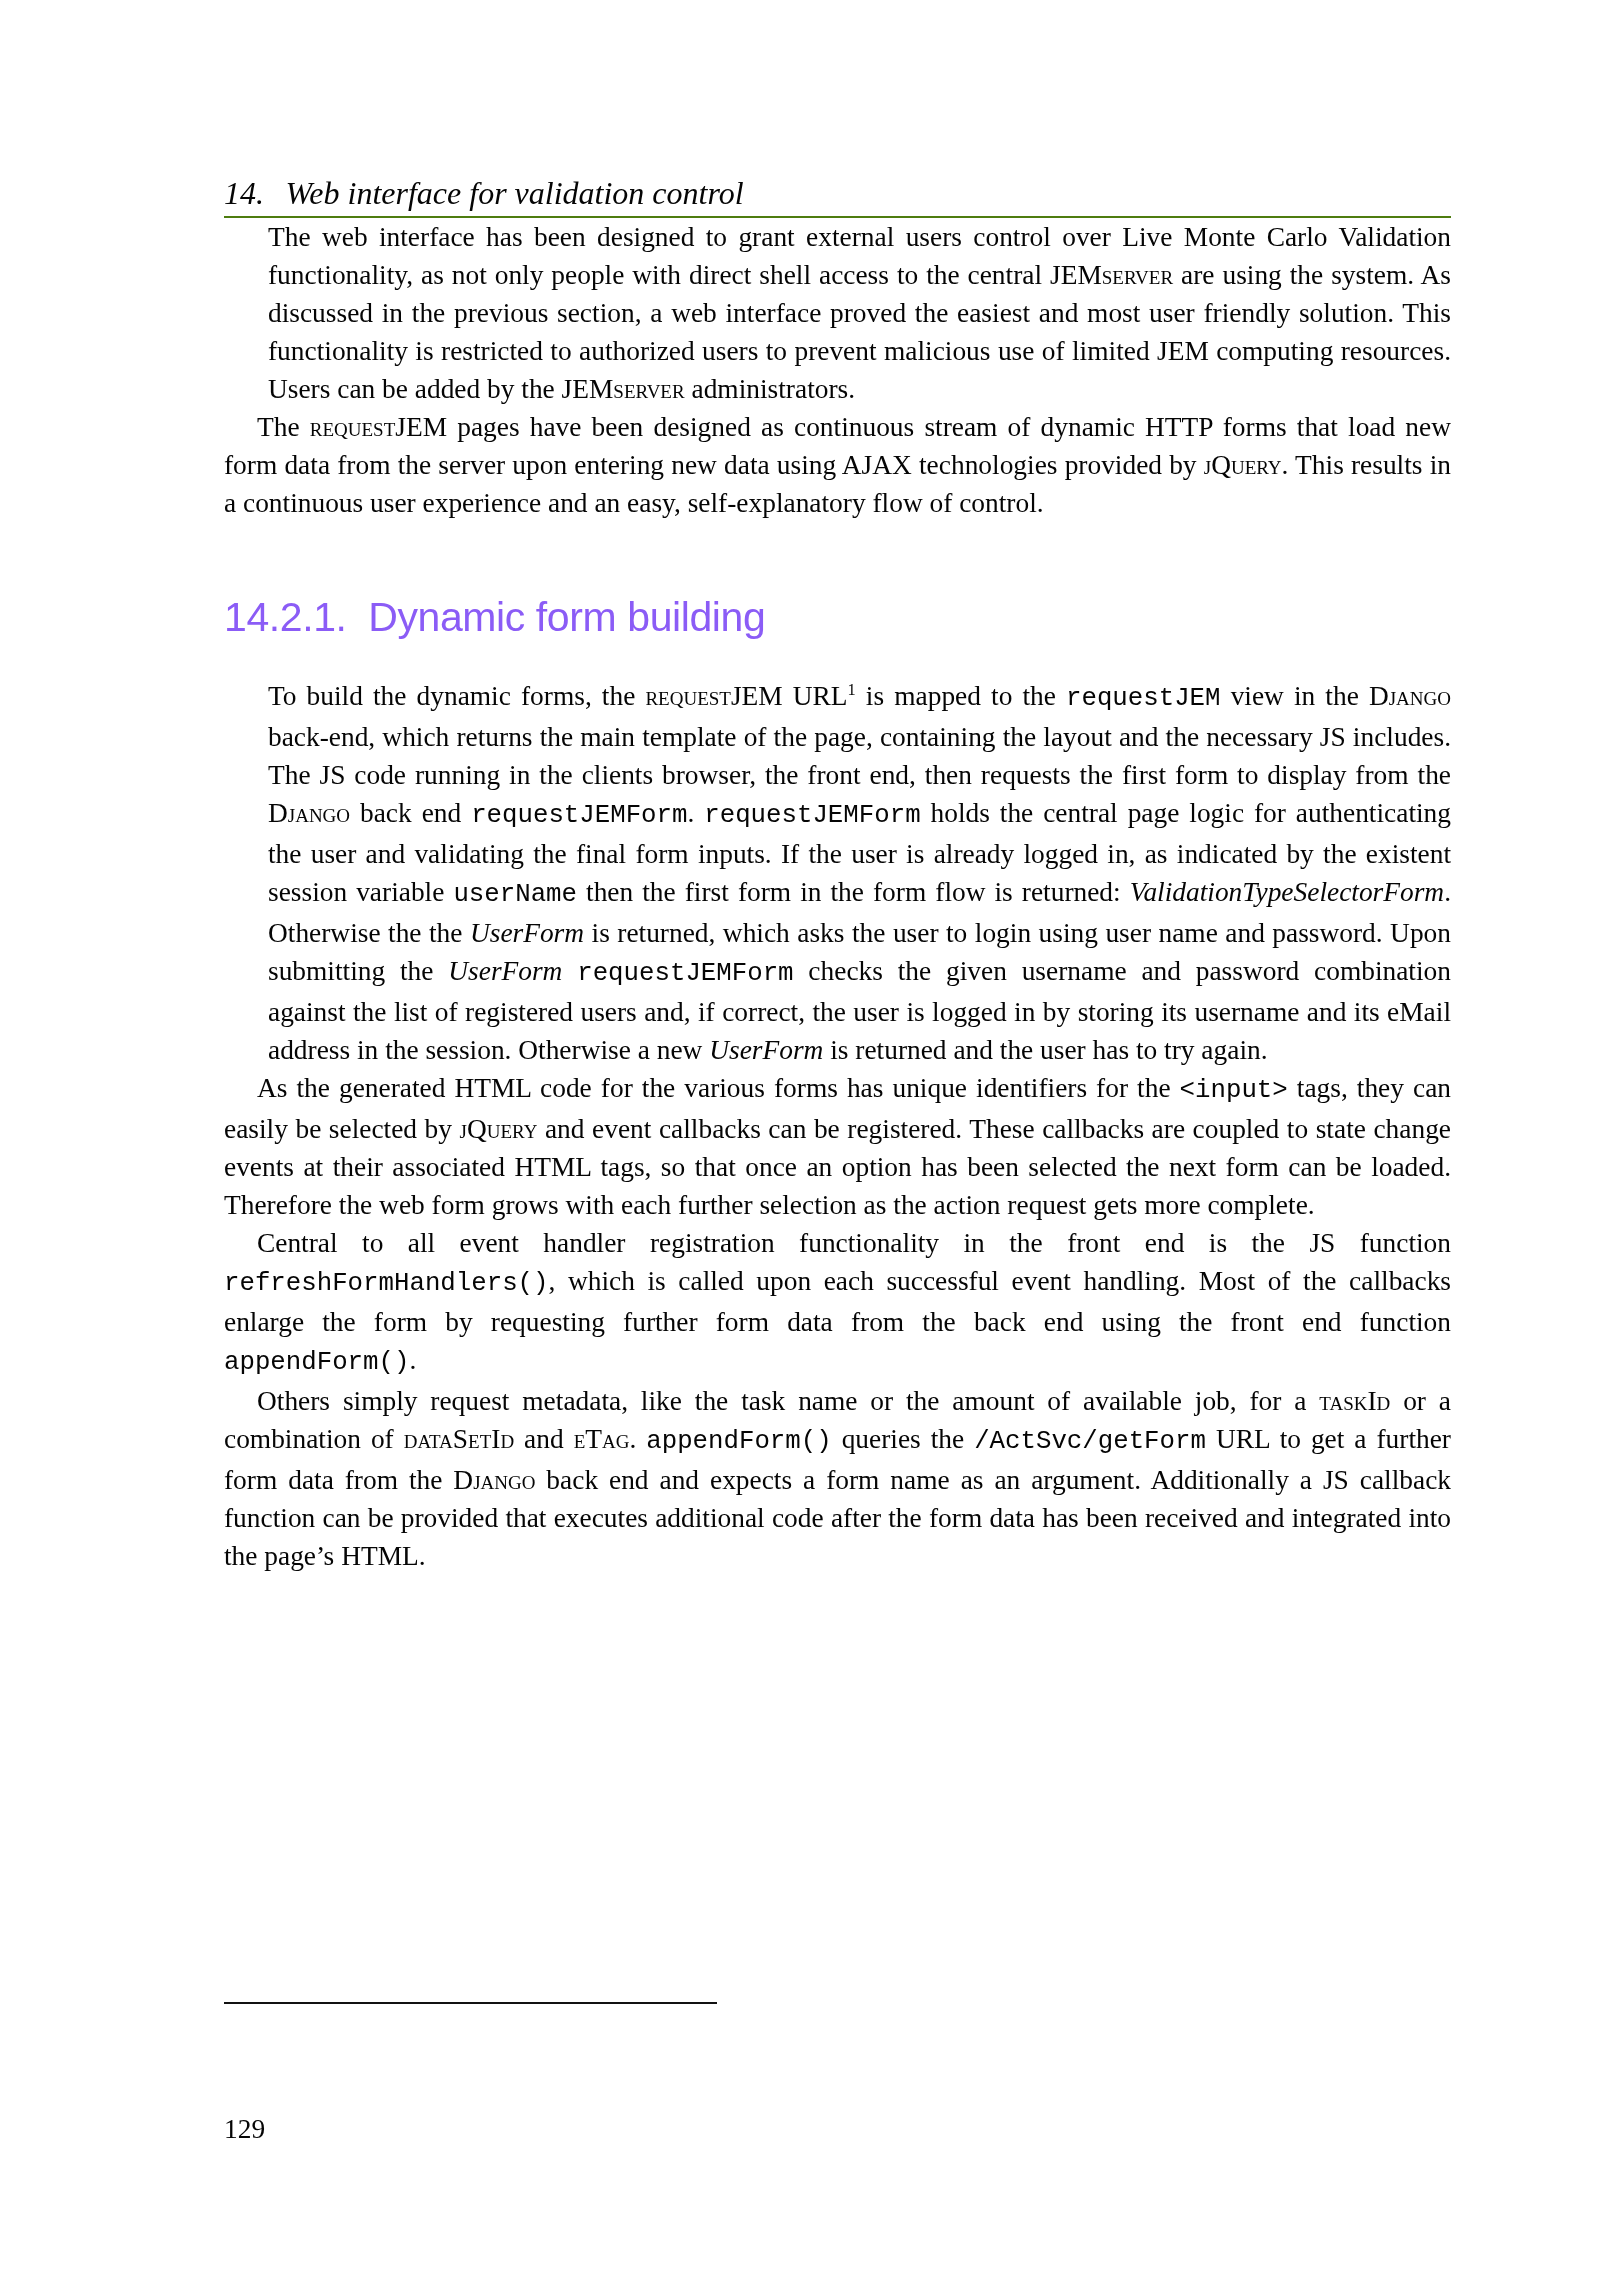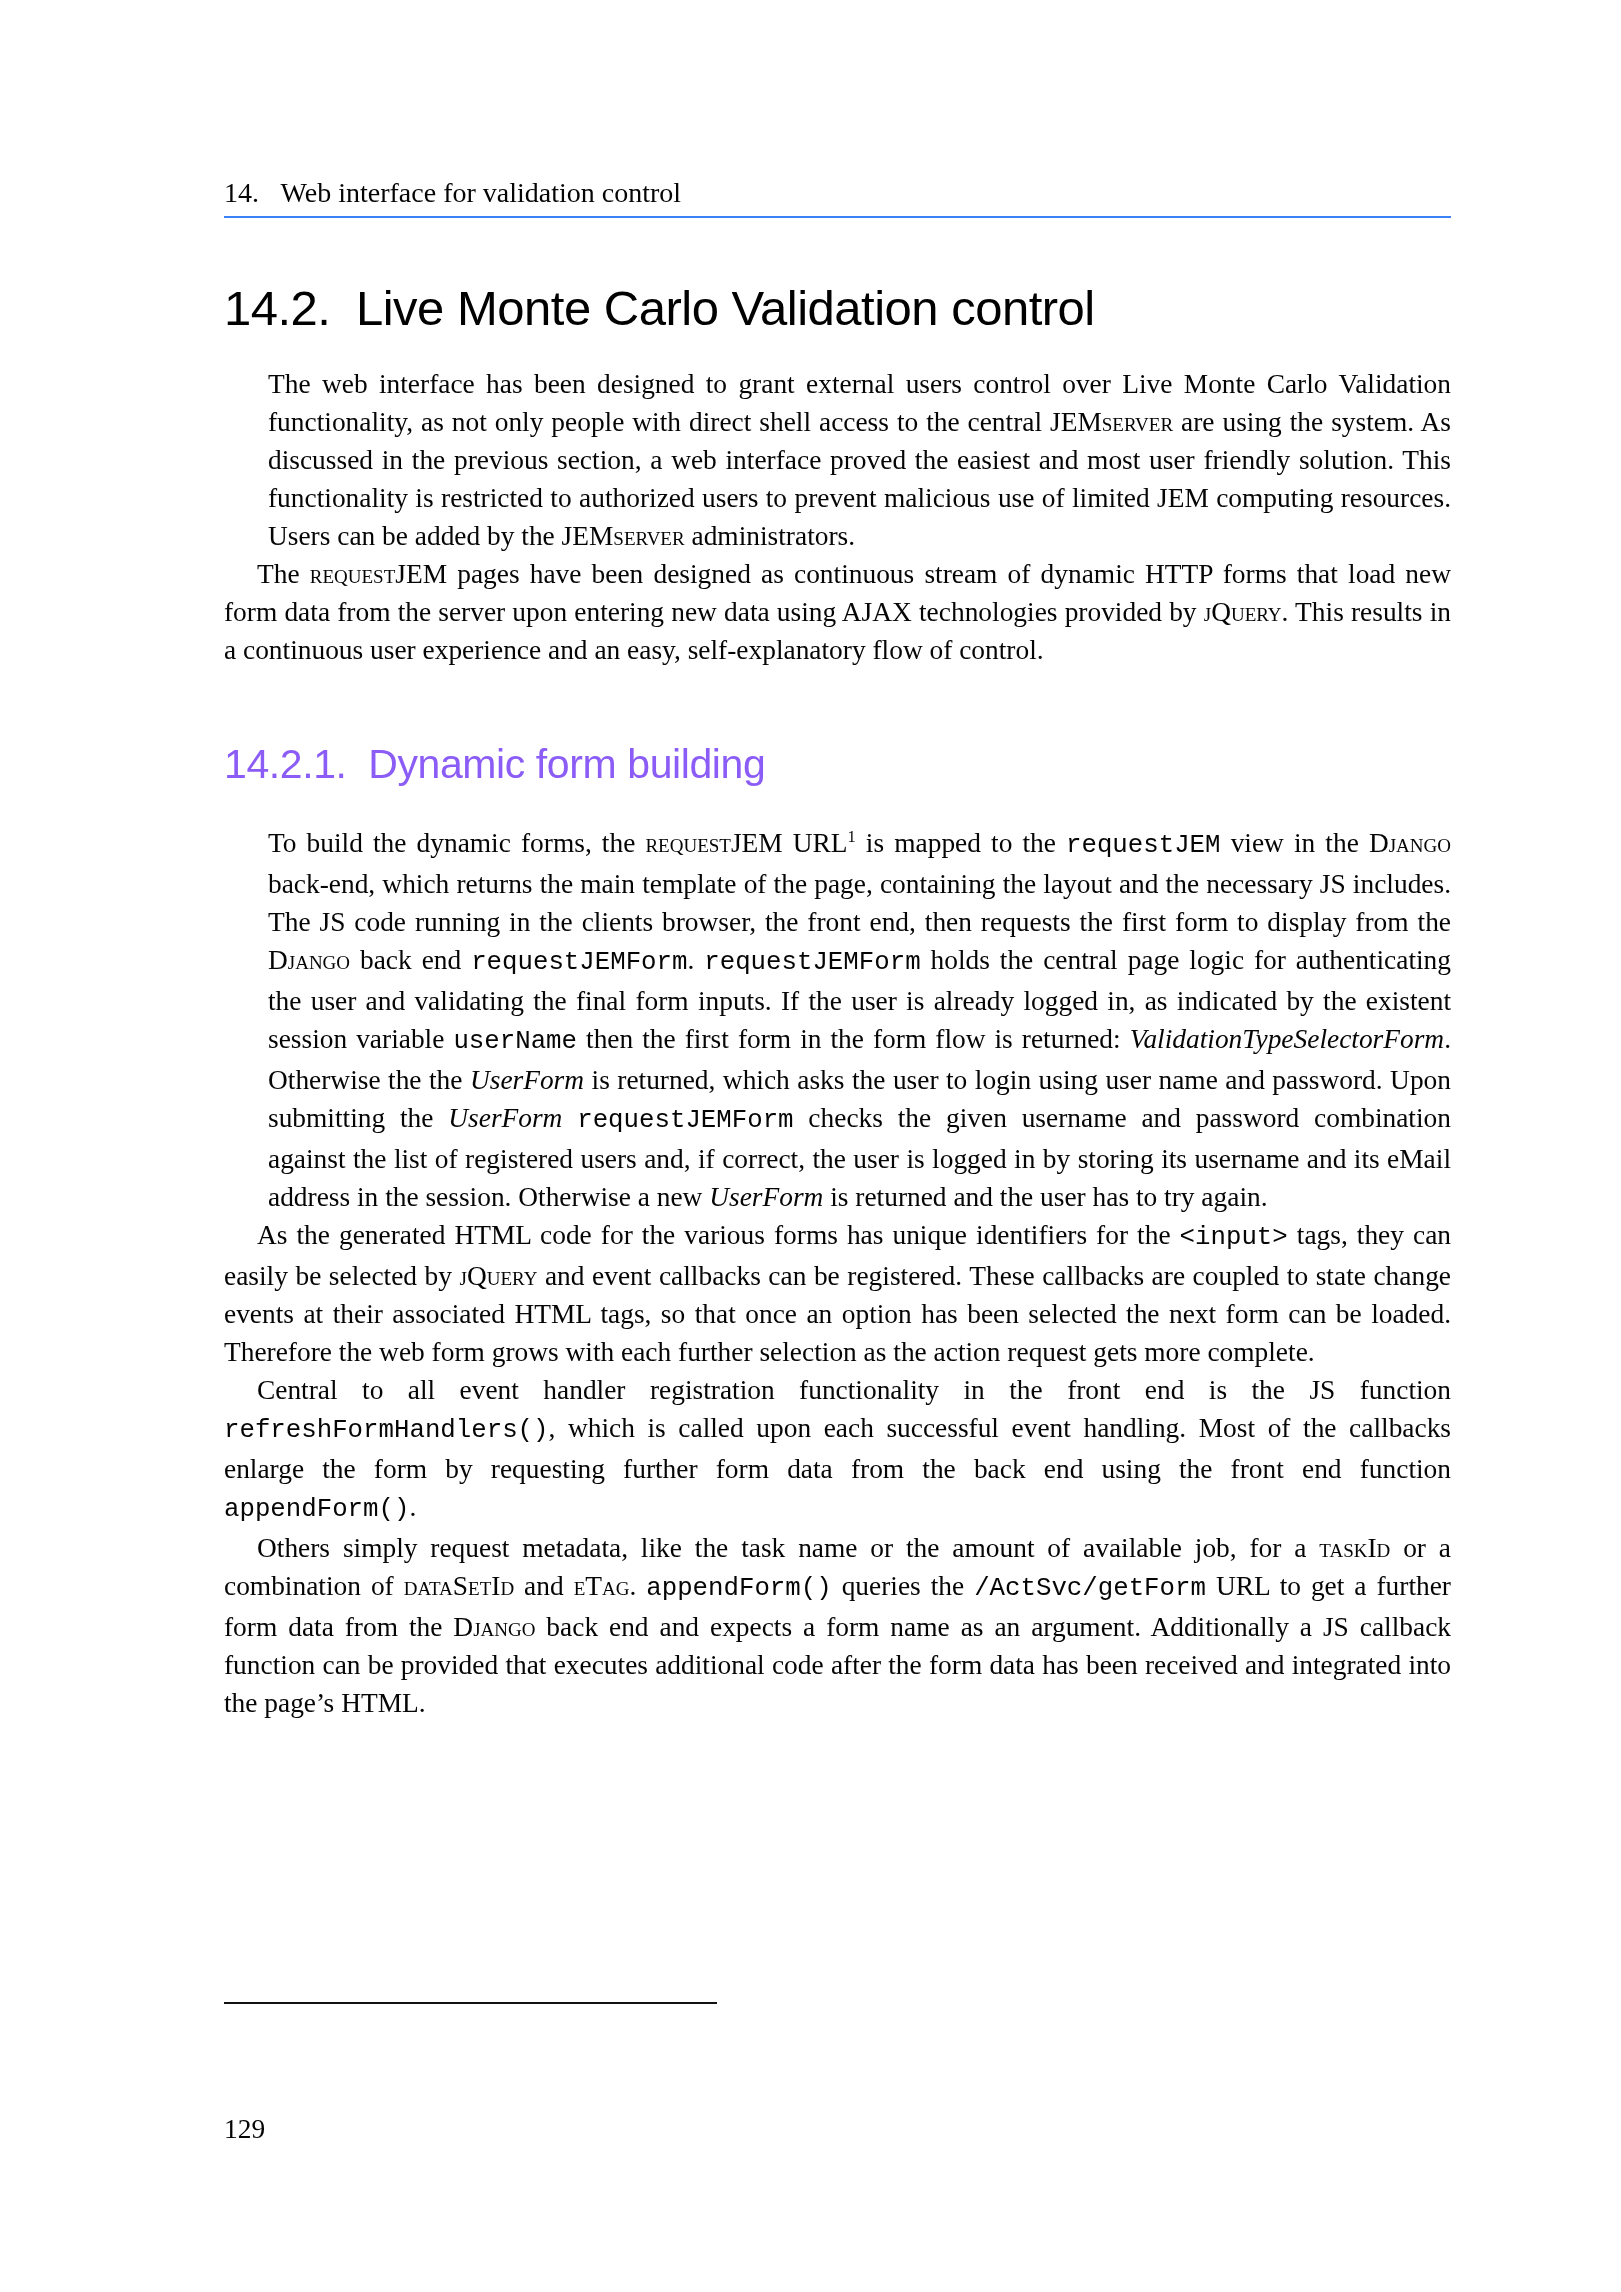--- a/index.html
+++ b/index.html
@@ -14,24 +14,25 @@
 
   .textblock {
     position: absolute;
     left: 224px; top: 0;
     width: 1227px;
     padding-top: 179px;
   }
 
   
   .running-header {
-    font-size: 28px;
+    font-style: italic;
+    font-size: 32px;
     line-height: 28px;
     padding-bottom: 8.8px;
-    border-bottom: 2px solid #3b82f6;
+    border-bottom: 2px solid #4d7c0f;
   }
   .rh-number { margin-right: 21.6px; }
 
   
   .body-par {
     font-size: 27.4px;
     line-height: 38px;
     text-align: justify;
     hyphens: auto;
     -webkit-hyphens: auto;
@@ -108,23 +109,20 @@
 <body>
 
 <div class="page">
   <div class="textblock">
 
     <header class="running-header">
       <span class="rh-number">14.</span><span class="rh-title">Web interface for validation control</span>
     </header>
 
 
-    <h1 class="section">
-      <span class="head-number">14.2.</span><span>Live Monte Carlo Validation control</span>
-    </h1>
 
     <p class="body-par after-head"><span class="r-n">The web interface has been designed to grant external users control over Live Monte Carlo Validation functionality, as not only people with direct shell access to the central JEM</span><span class="r-sc">server</span><span class="r-n"> are using the system. As discussed in the previous section, a web interface proved the easiest and most user friendly solution. This functionality is restricted to authorized users to prevent malicious use of limited JEM computing resources. Users can be added by the JEM</span><span class="r-sc">server</span><span class="r-n"> administrators.</span></p>
     <p class="body-par indent"><span class="r-n">The </span><span class="r-sc">requestJEM</span><span class="r-n"> pages have been designed as continuous stream of dynamic HTTP forms that load new form data from the server upon entering new data using AJAX technologies provided by </span><span class="r-sc">jQuery</span><span class="r-n">. This results in a continuous user experience and an easy, self-explanatory flow of control.</span></p>
 
     <h2 class="subsection">
       <span class="head-number">14.2.1.</span><span>Dynamic form building</span>
     </h2>
 
     <p class="body-par after-head"><span class="r-n">To build the dynamic forms, the </span><span class="r-sc">requestJEM</span><span class="r-n"> URL</span><span class="r-sup">1</span><span class="r-n"> is mapped to the </span><span class="r-c">requestJEM</span><span class="r-n"> view in the </span><span class="r-sc">Django</span><span class="r-n"> back-end, which returns the main template of the page, containing the layout and the necessary JS includes. The JS code running in the clients browser, the front end, then requests the first form to display from the </span><span class="r-sc">Django</span><span class="r-n"> back end </span><span class="r-c">requestJEMForm</span><span class="r-n">. </span><span class="r-c">requestJEMForm</span><span class="r-n"> holds the central page logic for authenticating the user and validating the final form inputs. If the user is already logged in, as indicated by the existent session variable </span><span class="r-c">userName</span><span class="r-n"> then the first form in the form flow is returned: </span><span class="r-i">ValidationTypeSelectorForm</span><span class="r-n">. Otherwise the the </span><span class="r-i">UserForm</span><span class="r-n"> is returned, which asks the user to login using user name and password. Upon submitting the </span><span class="r-i">UserForm</span><span class="r-n"> </span><span class="r-c">requestJEMForm</span><span class="r-n"> checks the given username and password combination against the list of registered users and, if correct, the user is logged in by storing its username and its eMail address in the session. Otherwise a new </span><span class="r-i">UserForm</span><span class="r-n"> is returned and the user has to try again.</span></p>
     <p class="body-par indent"><span class="r-n">As the generated HTML code for the various forms has unique identifiers for the </span><span class="r-c">&lt;input&gt;</span><span class="r-n"> tags, they can easily be selected by </span><span class="r-sc">jQuery</span><span class="r-n"> and event callbacks can be registered. These callbacks are coupled to state change events at their associated HTML tags, so that once an option has been selected the next form can be loaded. Therefore the web form grows with each further selection as the action request gets more complete.</span></p>

